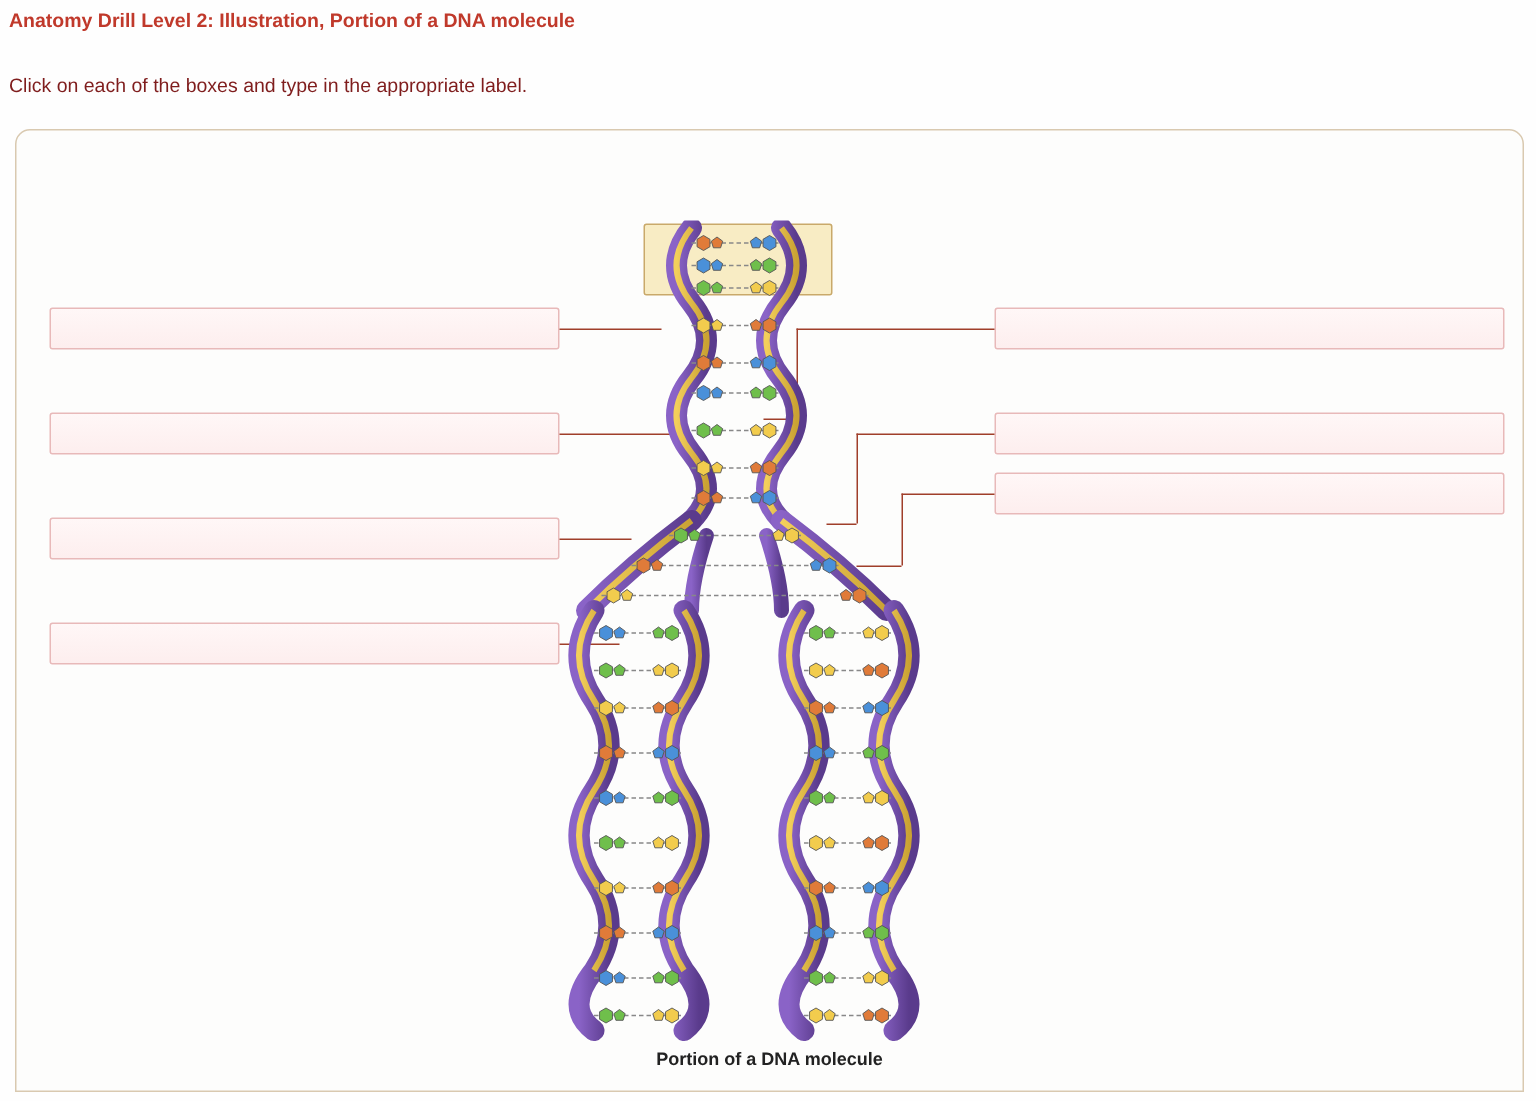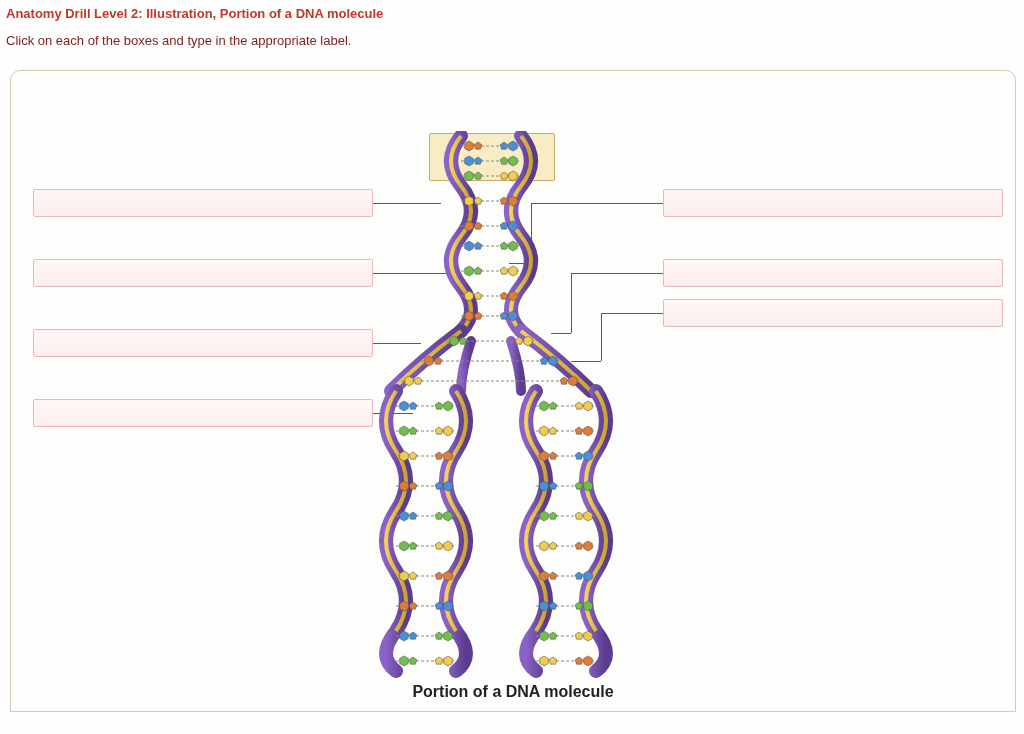--- a/index.html
+++ b/index.html
@@ -1,32 +1,32 @@
 <!DOCTYPE html>
 <html><head>
 <meta charset="utf-8">
 <style>
   body{margin:0;padding:0;font-family:Verdana,Geneva,sans-serif;background:#fefefe;color:#333;}
   .page{padding:6px 0 0 6px;}
-  .title{font-size:13px;font-weight:bold;color:#c0392b;margin:0 0 12px 0;}
+  .title{font-size:13px;font-weight:bold;color:#c0392b;margin:0 0 28px 0;}
   .instr{font-size:13px;color:#7f1d1d;margin:0 0 22px 0;}
   .panel{position:relative;width:1004px;height:640px;border:1px solid #d9c9b0;border-radius:10px 10px 0 0;background:#fdfdfc;margin-left:4px;overflow:hidden;}
   
   .lbl{position:absolute;width:340px;height:28px;padding:0 6px;font-size:12px;border:1px solid #e8b9b9;background:linear-gradient(#fff7f7,#fdeeee);border-radius:2px;box-sizing:border-box;}
   .lbl.left{left:22px;}
   .lbl.right{left:652px;}
   .lbl.l1{top:118px;} .lbl.l2{top:188px;} .lbl.l3{top:258px;} .lbl.l4{top:328px;}
   .lbl.r1{top:118px;} .lbl.r2{top:188px;} .lbl.r3{top:228px;}
   
   .keybox{position:absolute;left:418px;top:62px;width:124px;height:46px;border:1px solid #c9a96a;background:#f8ecc4;border-radius:2px;}
   
   .lead{position:absolute;background:#a03f2a;height:1px;}
   .leadv{position:absolute;background:#a03f2a;width:1px;}
   
-  .caption{position:absolute;left:0;width:100%;text-align:center;top:612px;font-size:16px;font-weight:bold;color:#222;}
+  .caption{position:absolute;left:0;width:100%;text-align:center;top:612px;font-size:12px;font-weight:bold;color:#222;}
   
   .dna{position:absolute;left:300px;top:60px;width:400px;height:550px;}
   .dna svg{width:100%;height:100%;}
 </style>
 </head>
 <body>
 
 <div class="page">
   <div class="title">Anatomy Drill Level 2: Illustration, Portion of a DNA molecule</div>
   <div class="instr">Click on each of the boxes and type in the appropriate label.</div>

